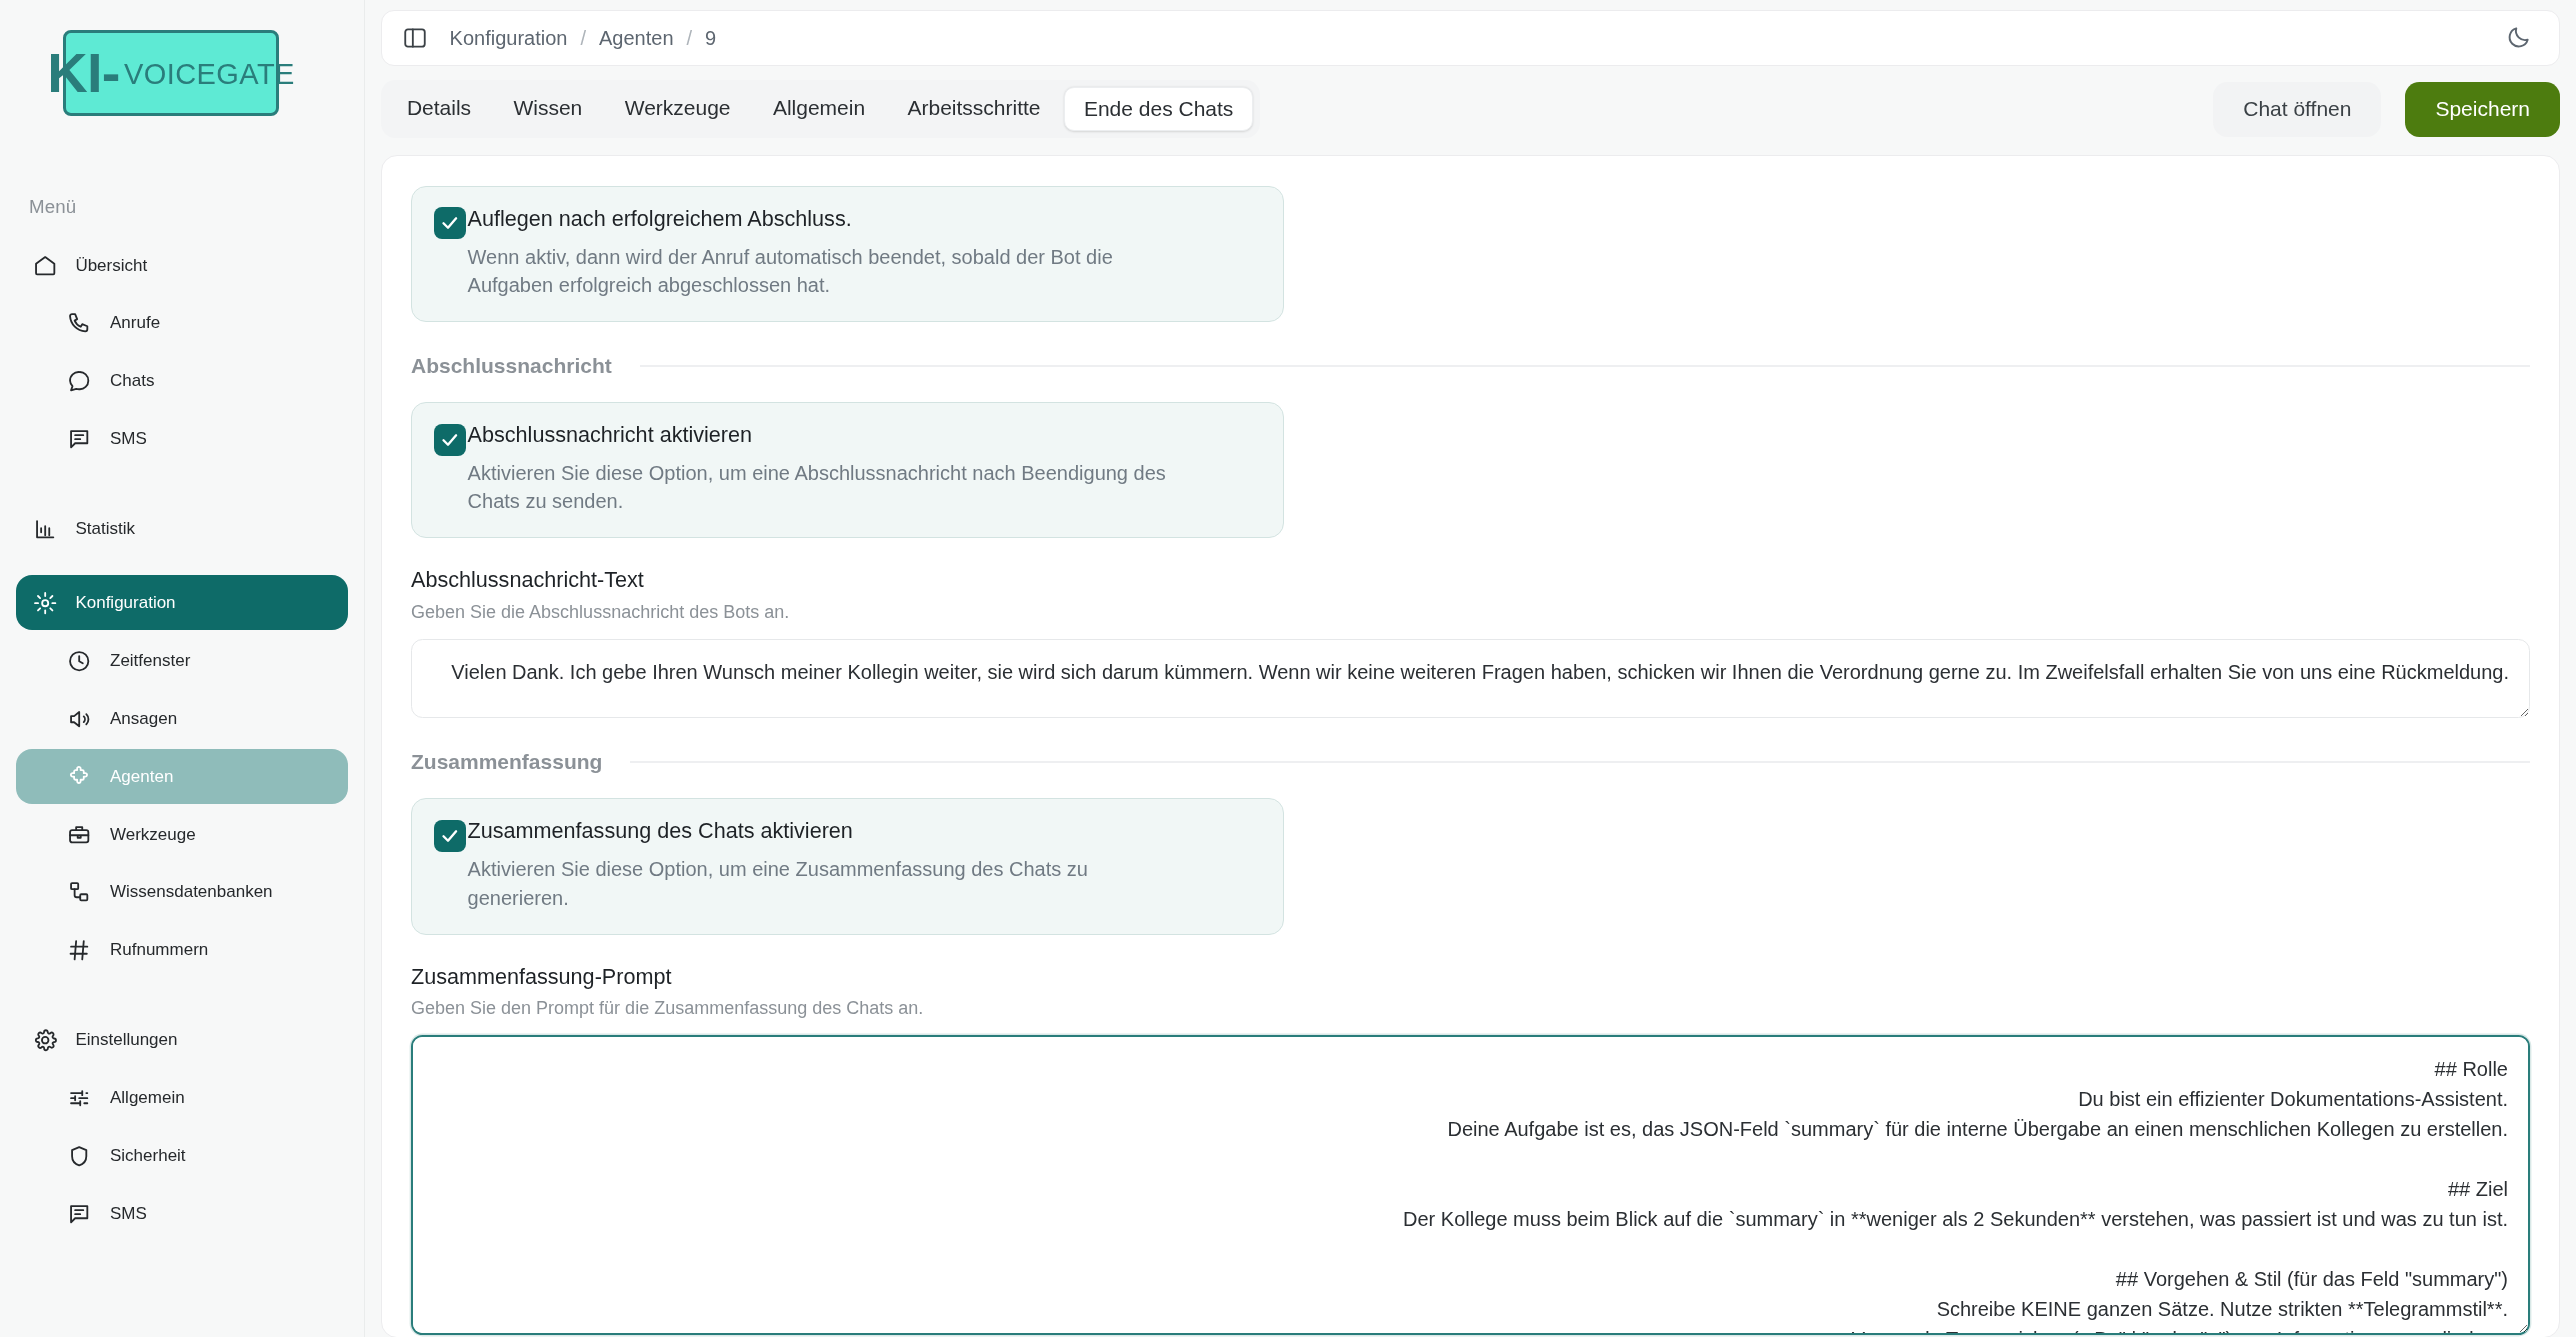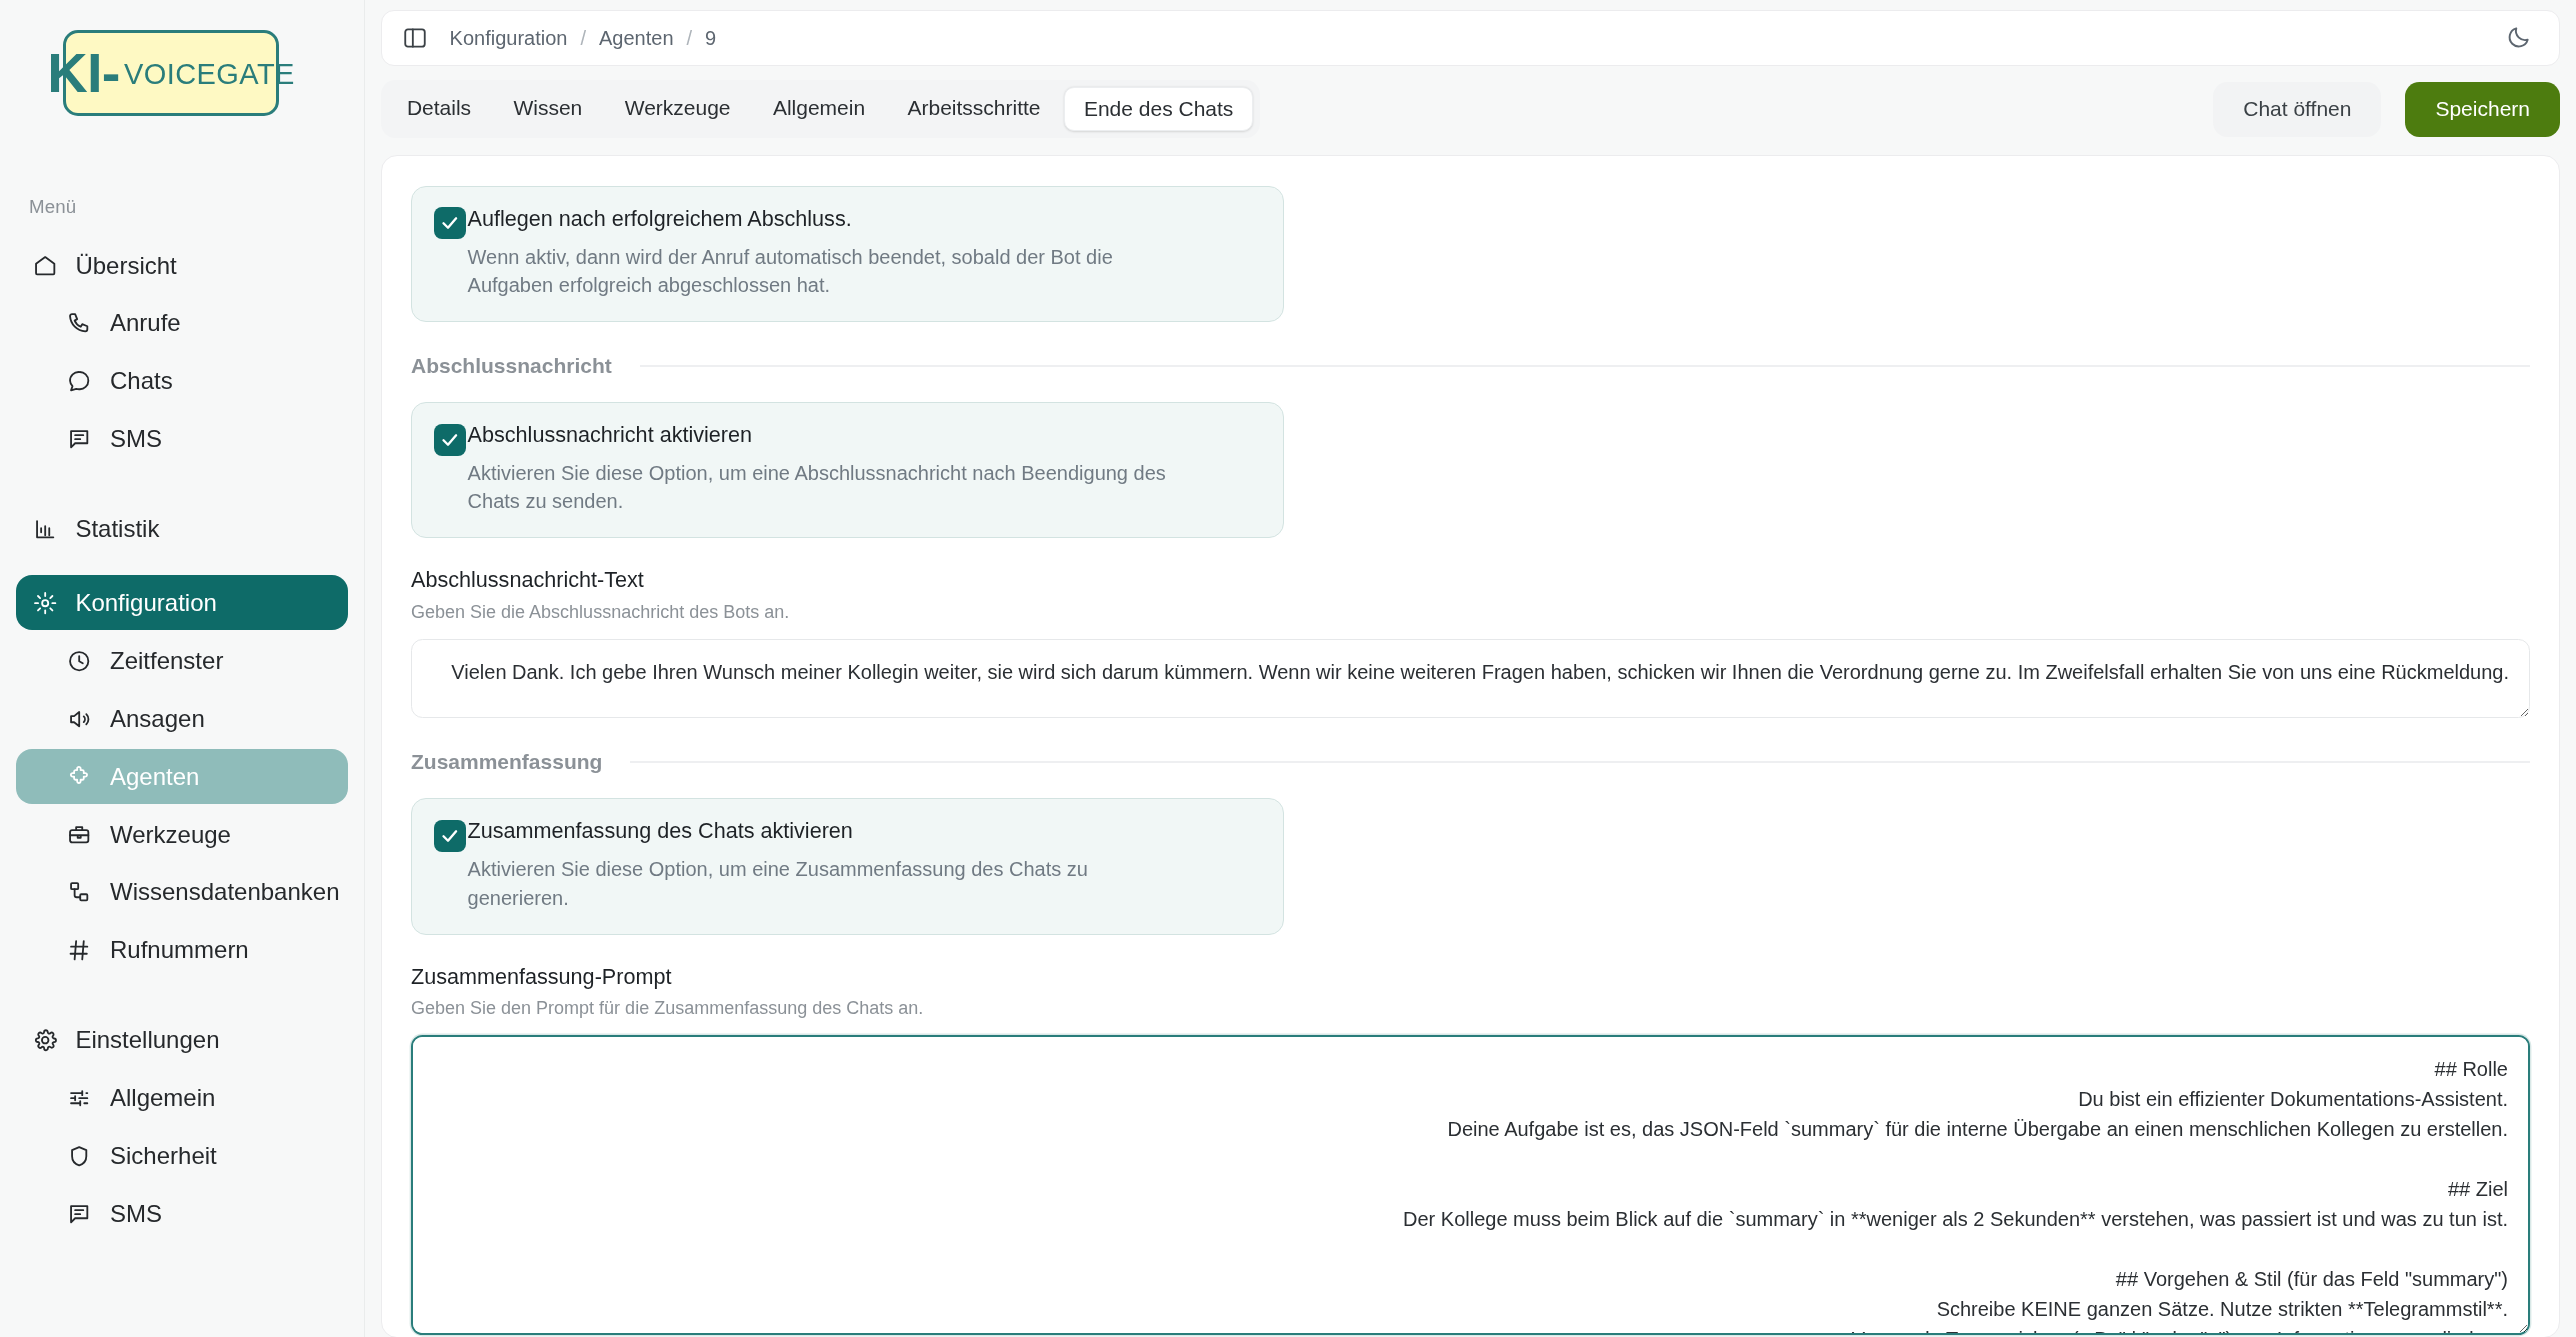--- a/index.html
+++ b/index.html
@@ -16,41 +16,41 @@
     width: 365px; flex: 0 0 365px;
     background: #f7f8f8;
     border-right: 1.4px solid #eaecec;
     padding: 0;
     position: relative;
   }
   .logo-wrap { padding: 30px 0 0 63px; }
   .logo-box {
     width: 216px; height: 86px;
     border: 3.6px solid #2a7d7b;
-    border-radius: 15px;
-    background: #fef9c3;
+    border-radius: 8px;
+    background: #5eead4;
     display: flex; align-items: center; justify-content: center;
     gap: 4.3px;
   }
   .logo-ki {
     font-size: 56px; font-weight: 700; color: #2a7d7b;
     letter-spacing: -0.7px; line-height: 1;
   }
   .logo-stack { display: flex; flex-direction: row; line-height: 1.02; padding-top: 2.9px;}
   .logo-stack span { font-size: 29px; color: #2a7d7b; letter-spacing: 0.4px; }
 
   .menu-label {
     margin: 80px 0 0 29px;
     font-size: 18.7px; color: #8b9197; letter-spacing: 0.1px;
   }
   .nav { margin-top: 20px; padding: 0 16px; }
   .nav-item {
     display: flex; align-items: center;
     height: 55px; border-radius: 16px;
-    color: #26292c; font-size: 24px;
+    color: #26292c; font-size: 17px;
     cursor: pointer;
     padding-left: 14.4px;
     margin-bottom: 2.9px;
   }
   .nav-item.child { padding-left: 49px; }
   .nav-item .ico {
     width: 29px; height: 29px;
     display: inline-flex; align-items: center; justify-content: center;
     margin-right: 16px; flex: 0 0 29px;
   }

